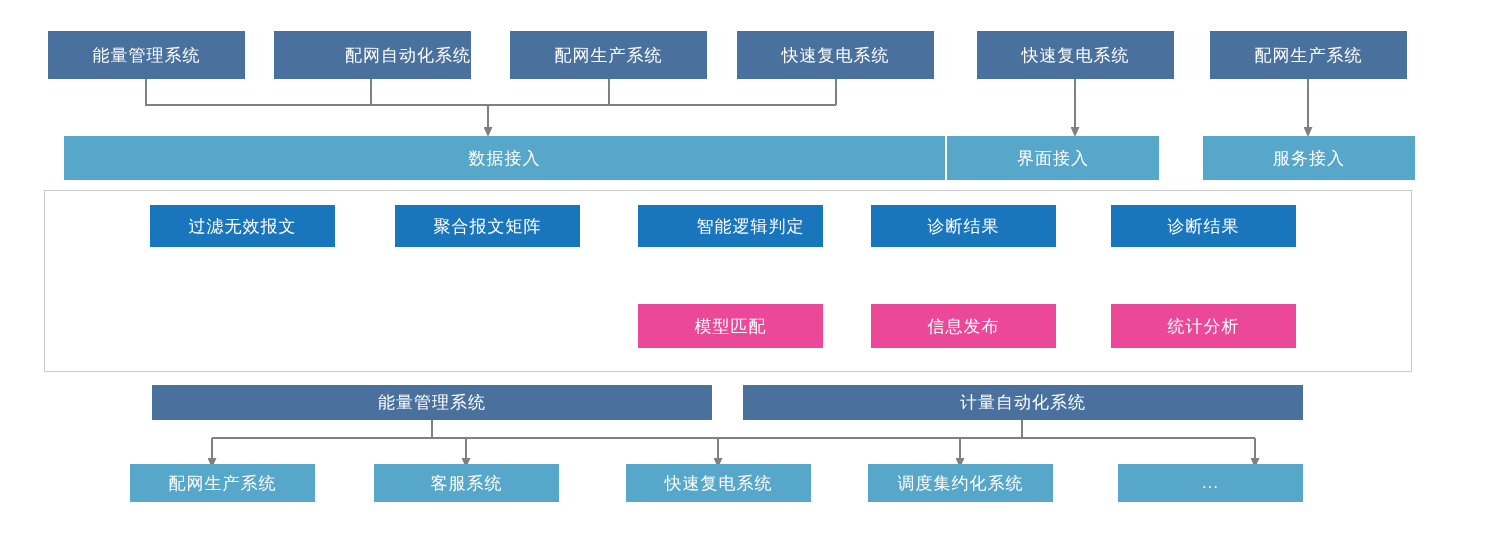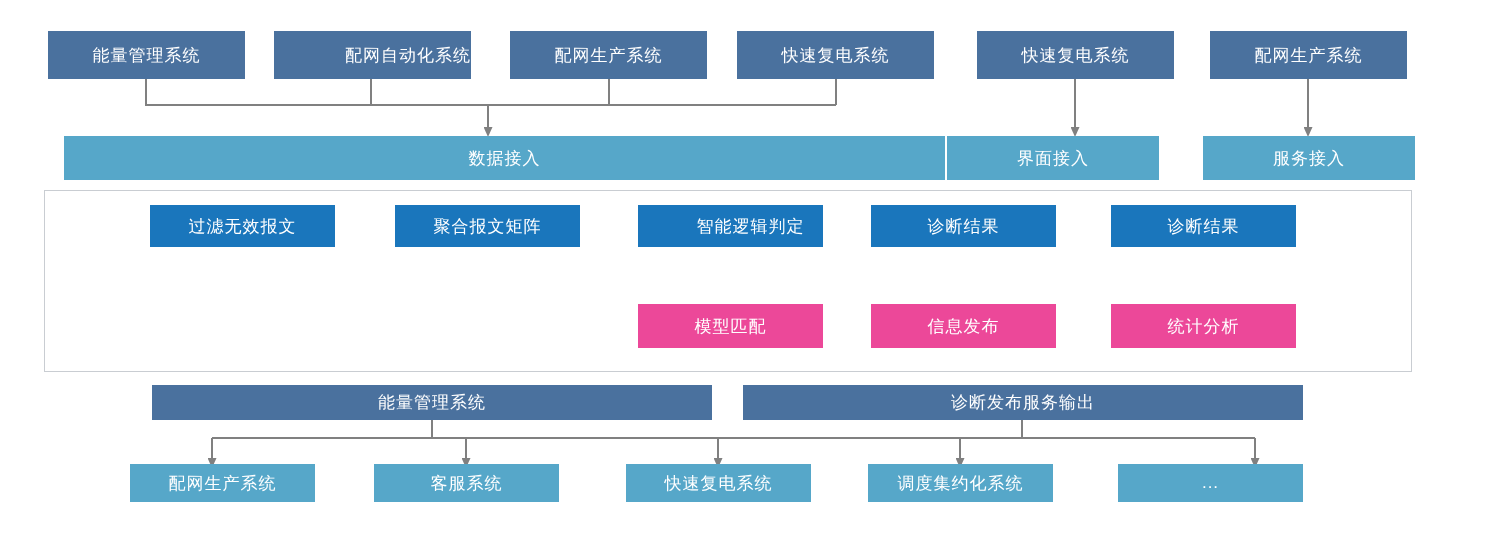--- a/index.html
+++ b/index.html
@@ -136,21 +136,21 @@
     <span>信息发布</span>
   </div>
   <div class="node sub" style="left:1111px;top:304px;width:185px;height:44px;">
     <span>统计分析</span>
   </div>
 
   <div class="node outbar" style="left:152px;top:385px;width:560px;height:35px;">
     <span>能量管理系统</span>
   </div>
   <div class="node outbar" style="left:743px;top:385px;width:560px;height:35px;">
-    <span>诊断发布服务输出</span>
+    <span>计量自动化系统</span>
   </div>
 
   <div class="node consumer" style="left:130px;top:464px;width:185px;height:38px;">
     <span>配网生产系统</span>
   </div>
   <div class="node consumer" style="left:374px;top:464px;width:185px;height:38px;">
     <span>客服系统</span>
   </div>
   <div class="node consumer" style="left:626px;top:464px;width:185px;height:38px;">
     <span>快速复电系统</span>

